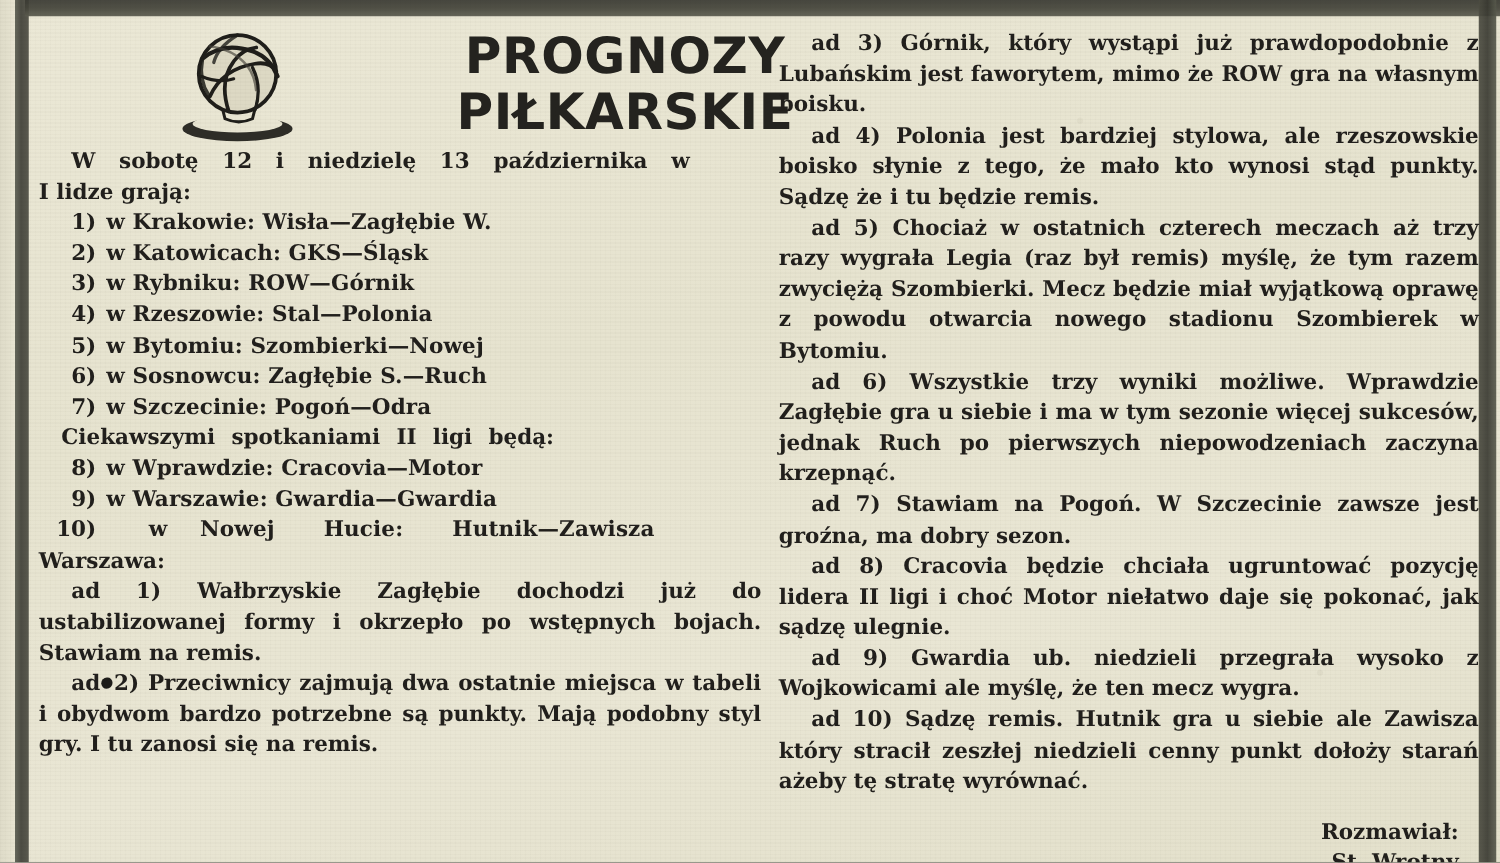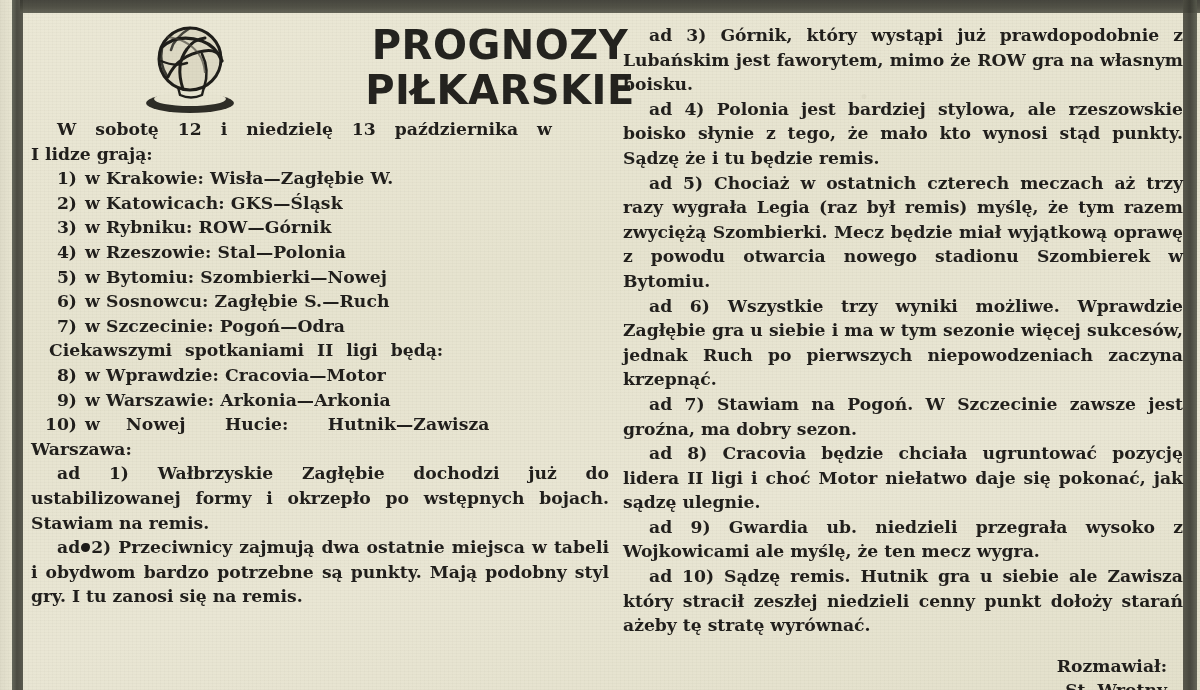--- a/index.html
+++ b/index.html
@@ -125,20 +125,21 @@
     text-align: right;
     padding-right: 8px;
     flex: none;
   }
   .fixture .place {
     letter-spacing: 0.1px;
   }
   .fixture-spread .place {
     display: inline-block;
     width: 470px;
+    margin-left: 34px;
   }
   .spaced-words { word-spacing: 7px; }
   .spaced-wide  { word-spacing: 13px; }
 
   .lead-indent { text-indent: 26px; }
 
   .inkblot {
     display: inline-block;
     width: 9px; height: 9px;
     background: #1d1c19;
@@ -241,21 +242,21 @@
         </p>
 
         <p class="spaced-words" style="text-indent:18px">Ciekawszymi spotkaniami II ligi będą:</p>
 
         <p class="fixture">
           <span class="num">8)</span>
           <span class="place">w Wprawdzie: Cracovia—Motor</span>
         </p>
         <p class="fixture">
           <span class="num">9)</span>
-          <span class="place">w Warszawie: Arkonia—Arkonia</span>
+          <span class="place">w Warszawie: Gwardia—Gwardia</span>
         </p>
         <p class="fixture fixture-spread">
           <span class="num">10)</span>
           <span class="place spaced-words" style="white-space:pre">w  Nowej   Hucie:   Hutnik—Zawisza</span>
         </p>
 
         <p>Warszawa:</p>
 
         <p class="para"><b>ad 1)</b><span> Wałbrzyskie Zagłębie dochodzi już do ustabilizowanej formy i okrzepło po wstępnych bojach. Stawiam na </span><b>remis.</b></p>
 

